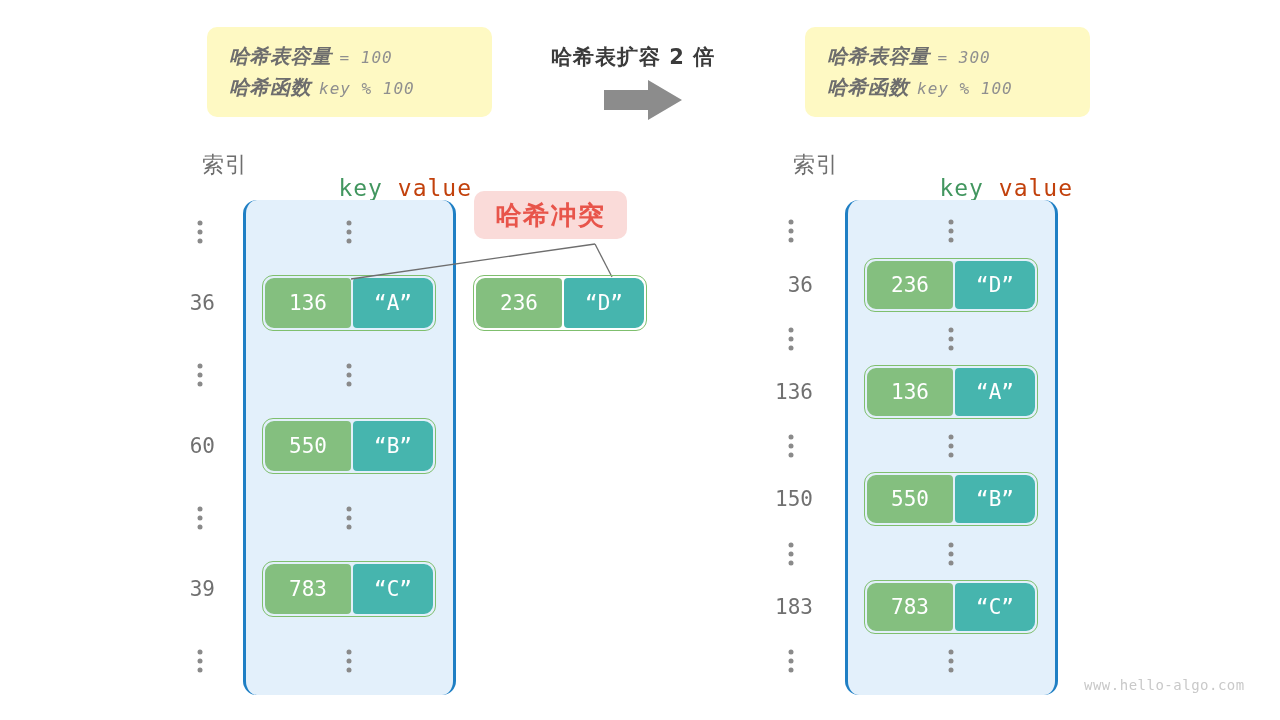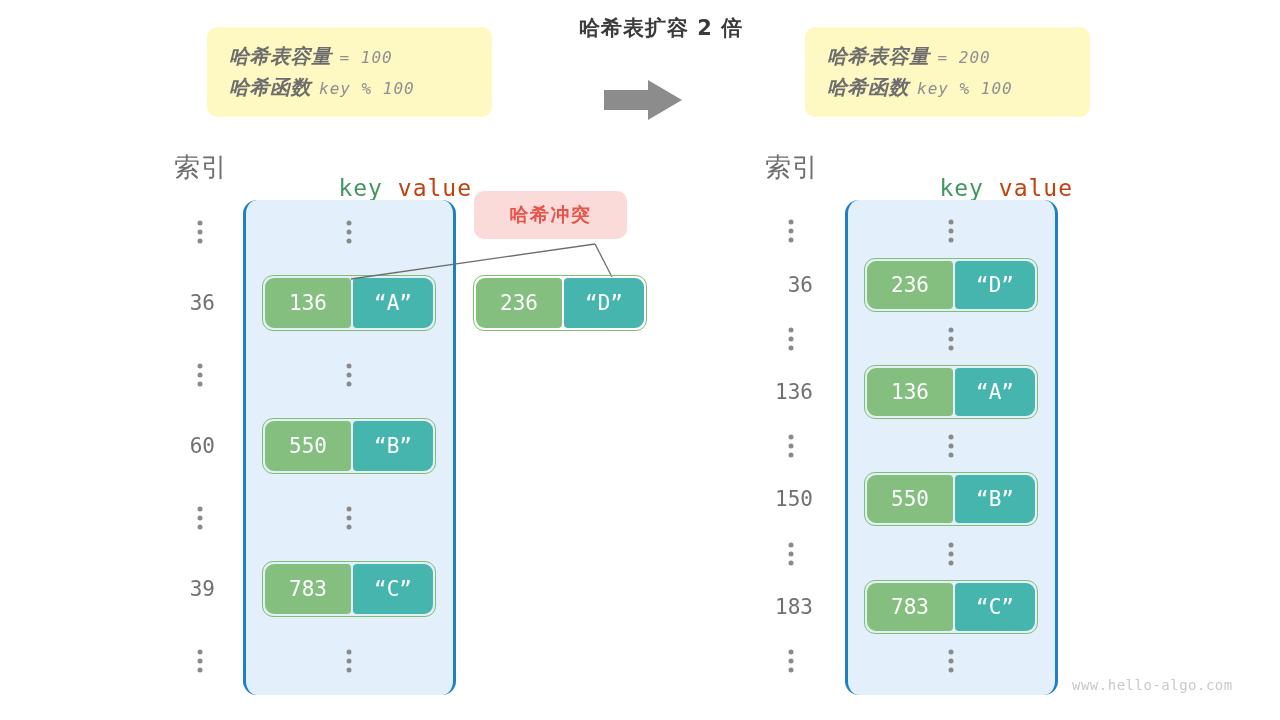--- a/index.html
+++ b/index.html
@@ -57,21 +57,22 @@
   .col-head{
     position:absolute;
     white-space:pre;
     font-family:"DejaVu Sans Mono","Liberation Mono",monospace;
     font-size:23px;
     letter-spacing:1px;
   }
   .col-head.idx{
     font-family:"DejaVu Sans","Liberation Sans",sans-serif;
     color:#6e6e6e;
-    font-size:26px;
+    font-size:22px;
+    margin-left:28px;
   }
   .col-head .k{color:#42965f;}
   .col-head .v{color:#c2410c;}
 
   
   .bucket{
     position:absolute;
     background:#e3f0fb;
     border-left:3px solid #1f7fc4;
     border-right:3px solid #1f7fc4;
@@ -140,48 +141,49 @@
   }
   .leader{position:absolute;left:0;top:0;pointer-events:none;}
 
   .watermark{
     position:absolute;
     font-family:"DejaVu Sans Mono","Liberation Mono",monospace;
     font-size:14px;
     color:#c9c9c9;
     letter-spacing:0.5px;
     white-space:pre;
+    margin-left:12px;
   }
 </style>
 </head>
 <body>
 
 <div class="stage">
 
   <div class="info-box" style="left:207px;top:27px;width:285px;height:90px;">
     <div class="info-line">
       <span class="info-label">哈希表容量</span>
       <span class="info-value">= 100</span>
     </div>
     <div class="info-line">
       <span class="info-label">哈希函数</span>
       <span class="info-value">key % 100</span>
     </div>
   </div>
 
-  <div class="mid-title" style="left:551px;top:14px;margin-left:28px;">哈希表扩容 2 倍</div>
+  <div class="mid-title" style="left:551px;top:43px;">哈希表扩容 2 倍</div>
 
   <svg class="arrow" style="left:604px;top:80px;" width="78" height="40" viewBox="0 0 78 40">
     <polygon points="0,10 44,10 44,0 78,20 44,40 44,30 0,30" fill="#8c8c8c"></polygon>
   </svg>
 
   <div class="info-box" style="left:805px;top:27px;width:285px;height:90px;">
     <div class="info-line">
       <span class="info-label">哈希表容量</span>
-      <span class="info-value">= 200</span>
+      <span class="info-value">= 300</span>
     </div>
     <div class="info-line">
       <span class="info-label">哈希函数</span>
       <span class="info-value">key % 100</span>
     </div>
   </div>
 
   <div class="col-head idx" style="left:174px;top:150px;">索引</div>
   <div class="col-head" style="left:279px;top:149px;">
     <span class="k">key</span><span> </span><span class="v">value</span>
@@ -241,21 +243,21 @@
   </div>
   <div class="pair" style="left:349px;top:446px;width:174px;height:56px;">
     <div class="cell key" style="width:86px;font-size:21px;">550</div>
     <div class="cell val" style="width:80px;font-size:21px;">“B”</div>
   </div>
   <div class="pair" style="left:349px;top:589px;width:174px;height:56px;">
     <div class="cell key" style="width:86px;font-size:21px;">783</div>
     <div class="cell val" style="width:80px;font-size:21px;">“C”</div>
   </div>
 
-  <div class="callout" style="left:474px;top:191px;width:153px;height:48px;font-size:19px;">
+  <div class="callout" style="left:474px;top:191px;width:153px;height:48px;font-size:26px;">
     <span>哈希冲突</span>
   </div>
 
   <svg class="leader" width="1280" height="720">
     <path d="M 351,279 L 595,244" stroke="#6e6e6e" stroke-width="1.3" fill="none"></path>
     <path d="M 595,244 L 612,277" stroke="#6e6e6e" stroke-width="1.3" fill="none"></path>
   </svg>
 
   <div class="pair" style="left:560px;top:303px;width:174px;height:56px;">
     <div class="cell key" style="width:86px;font-size:21px;">236</div>

